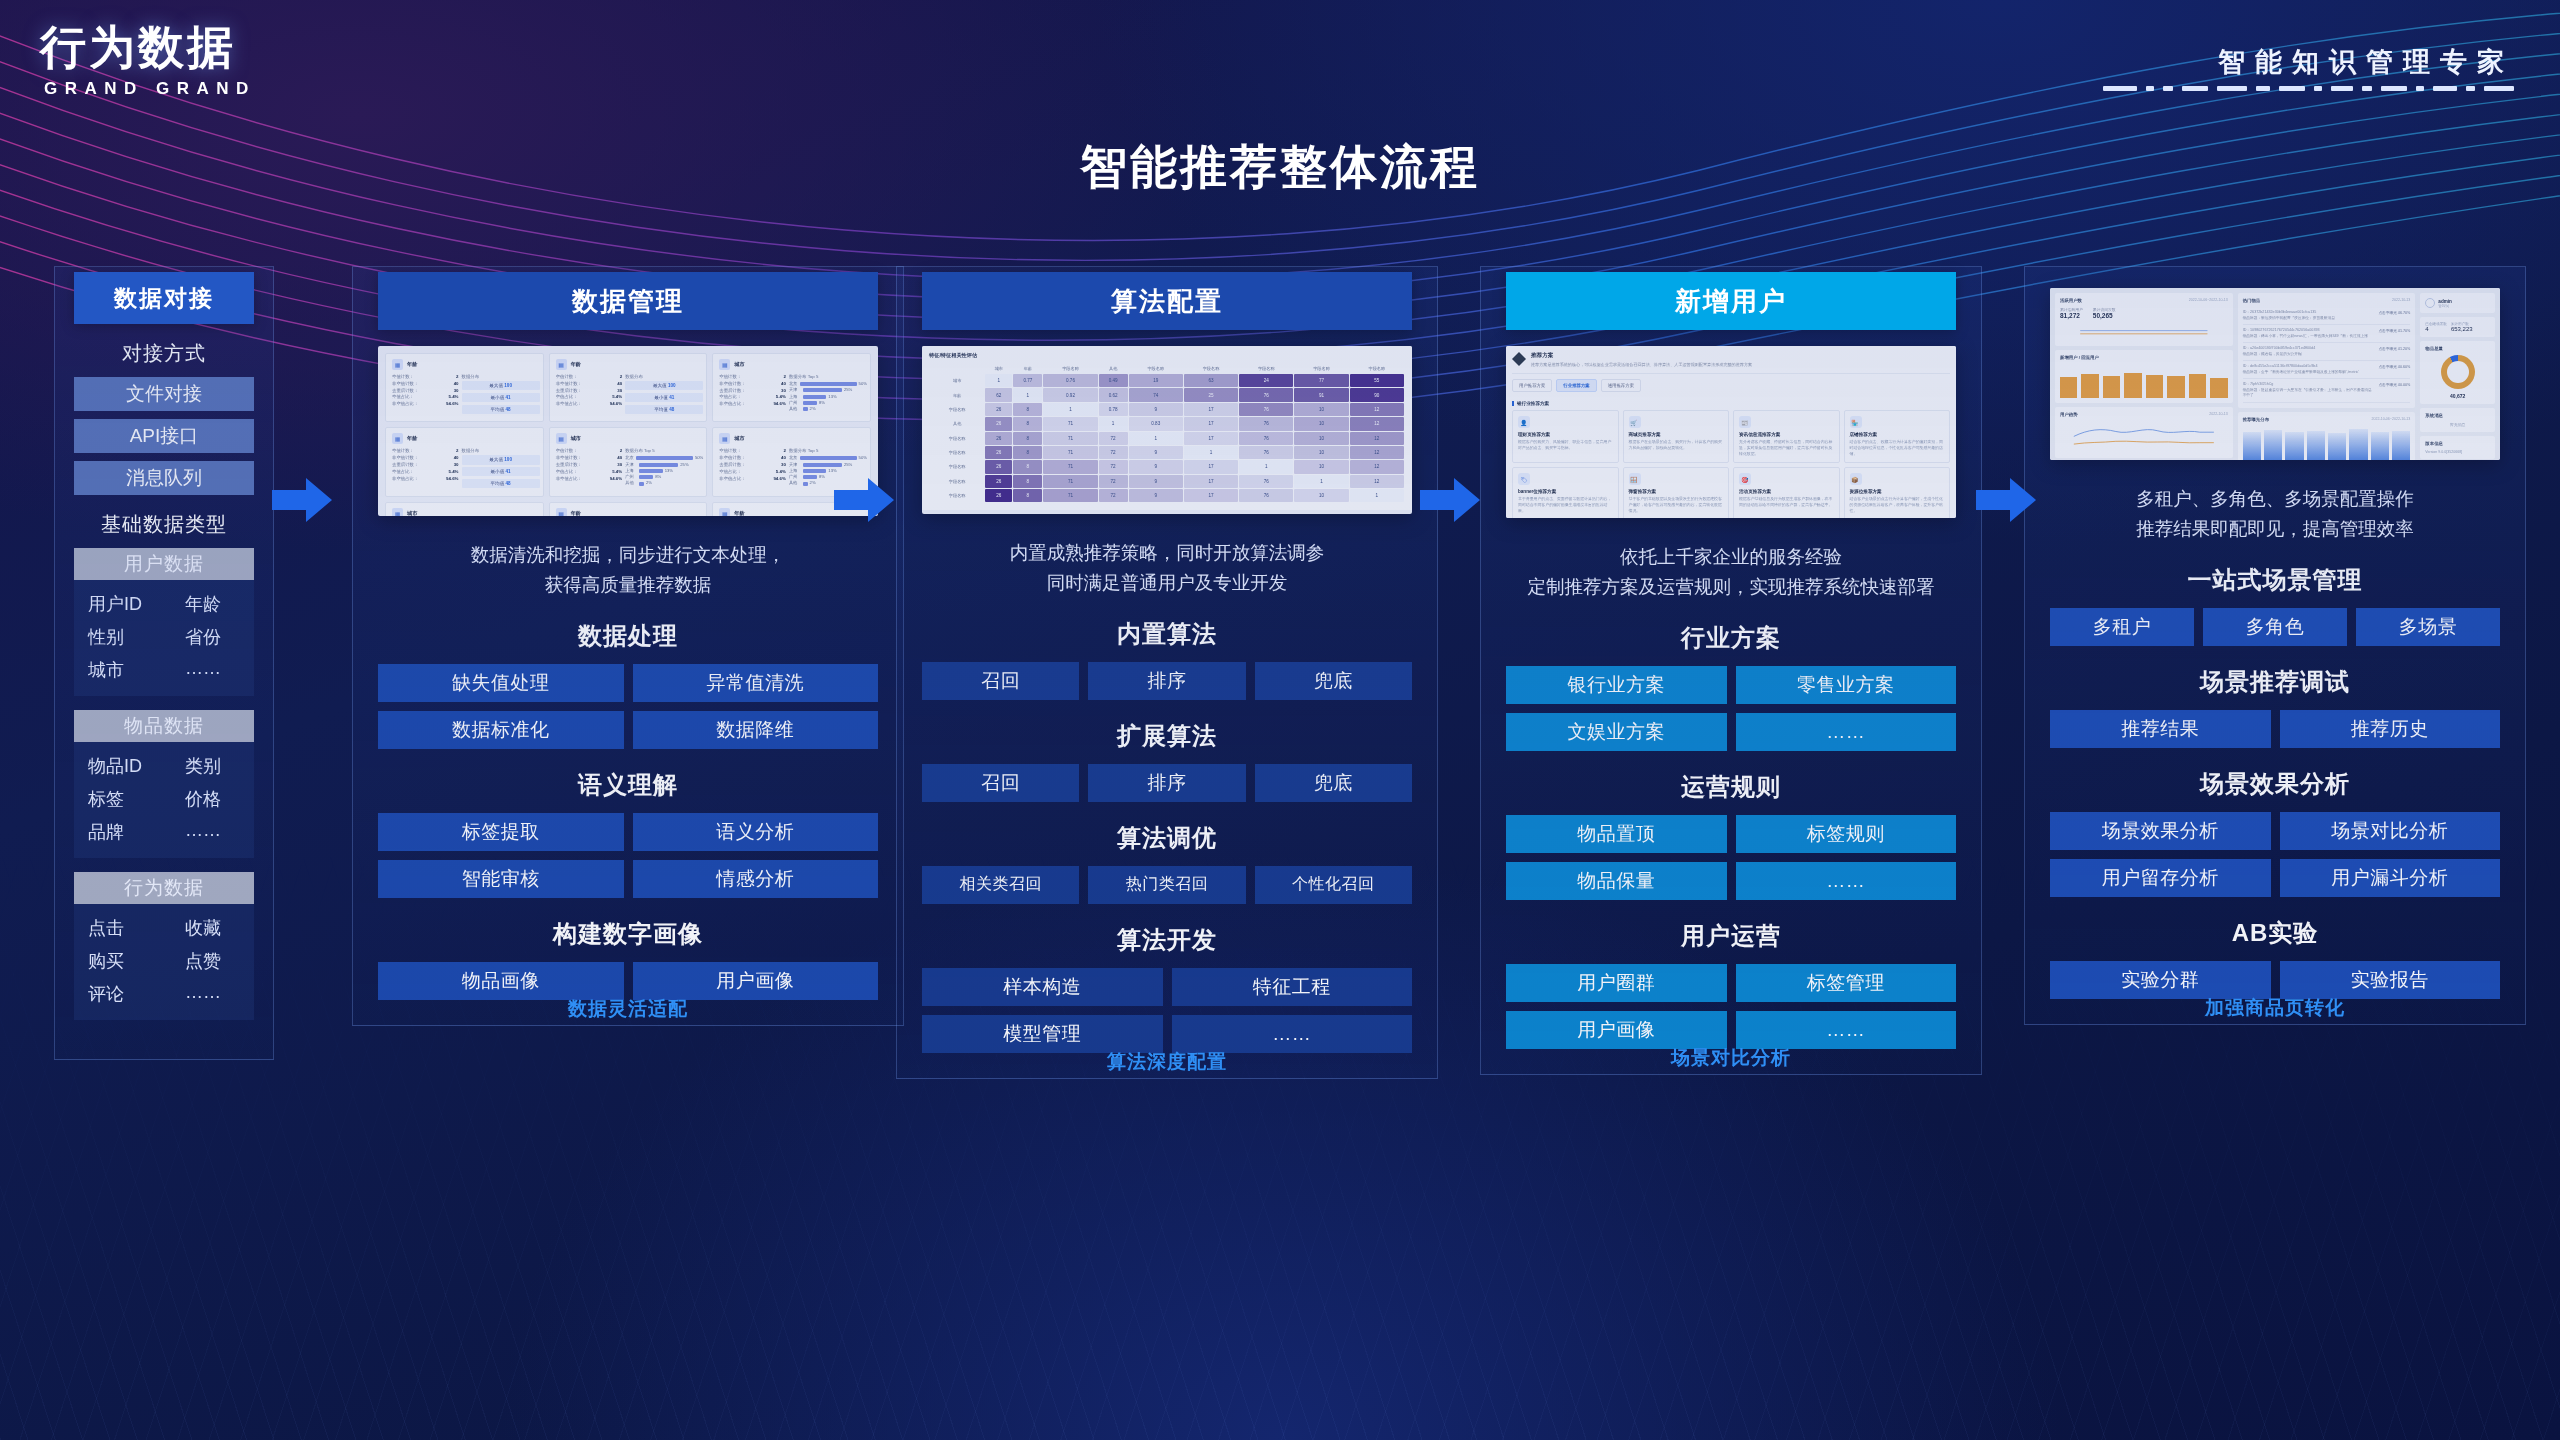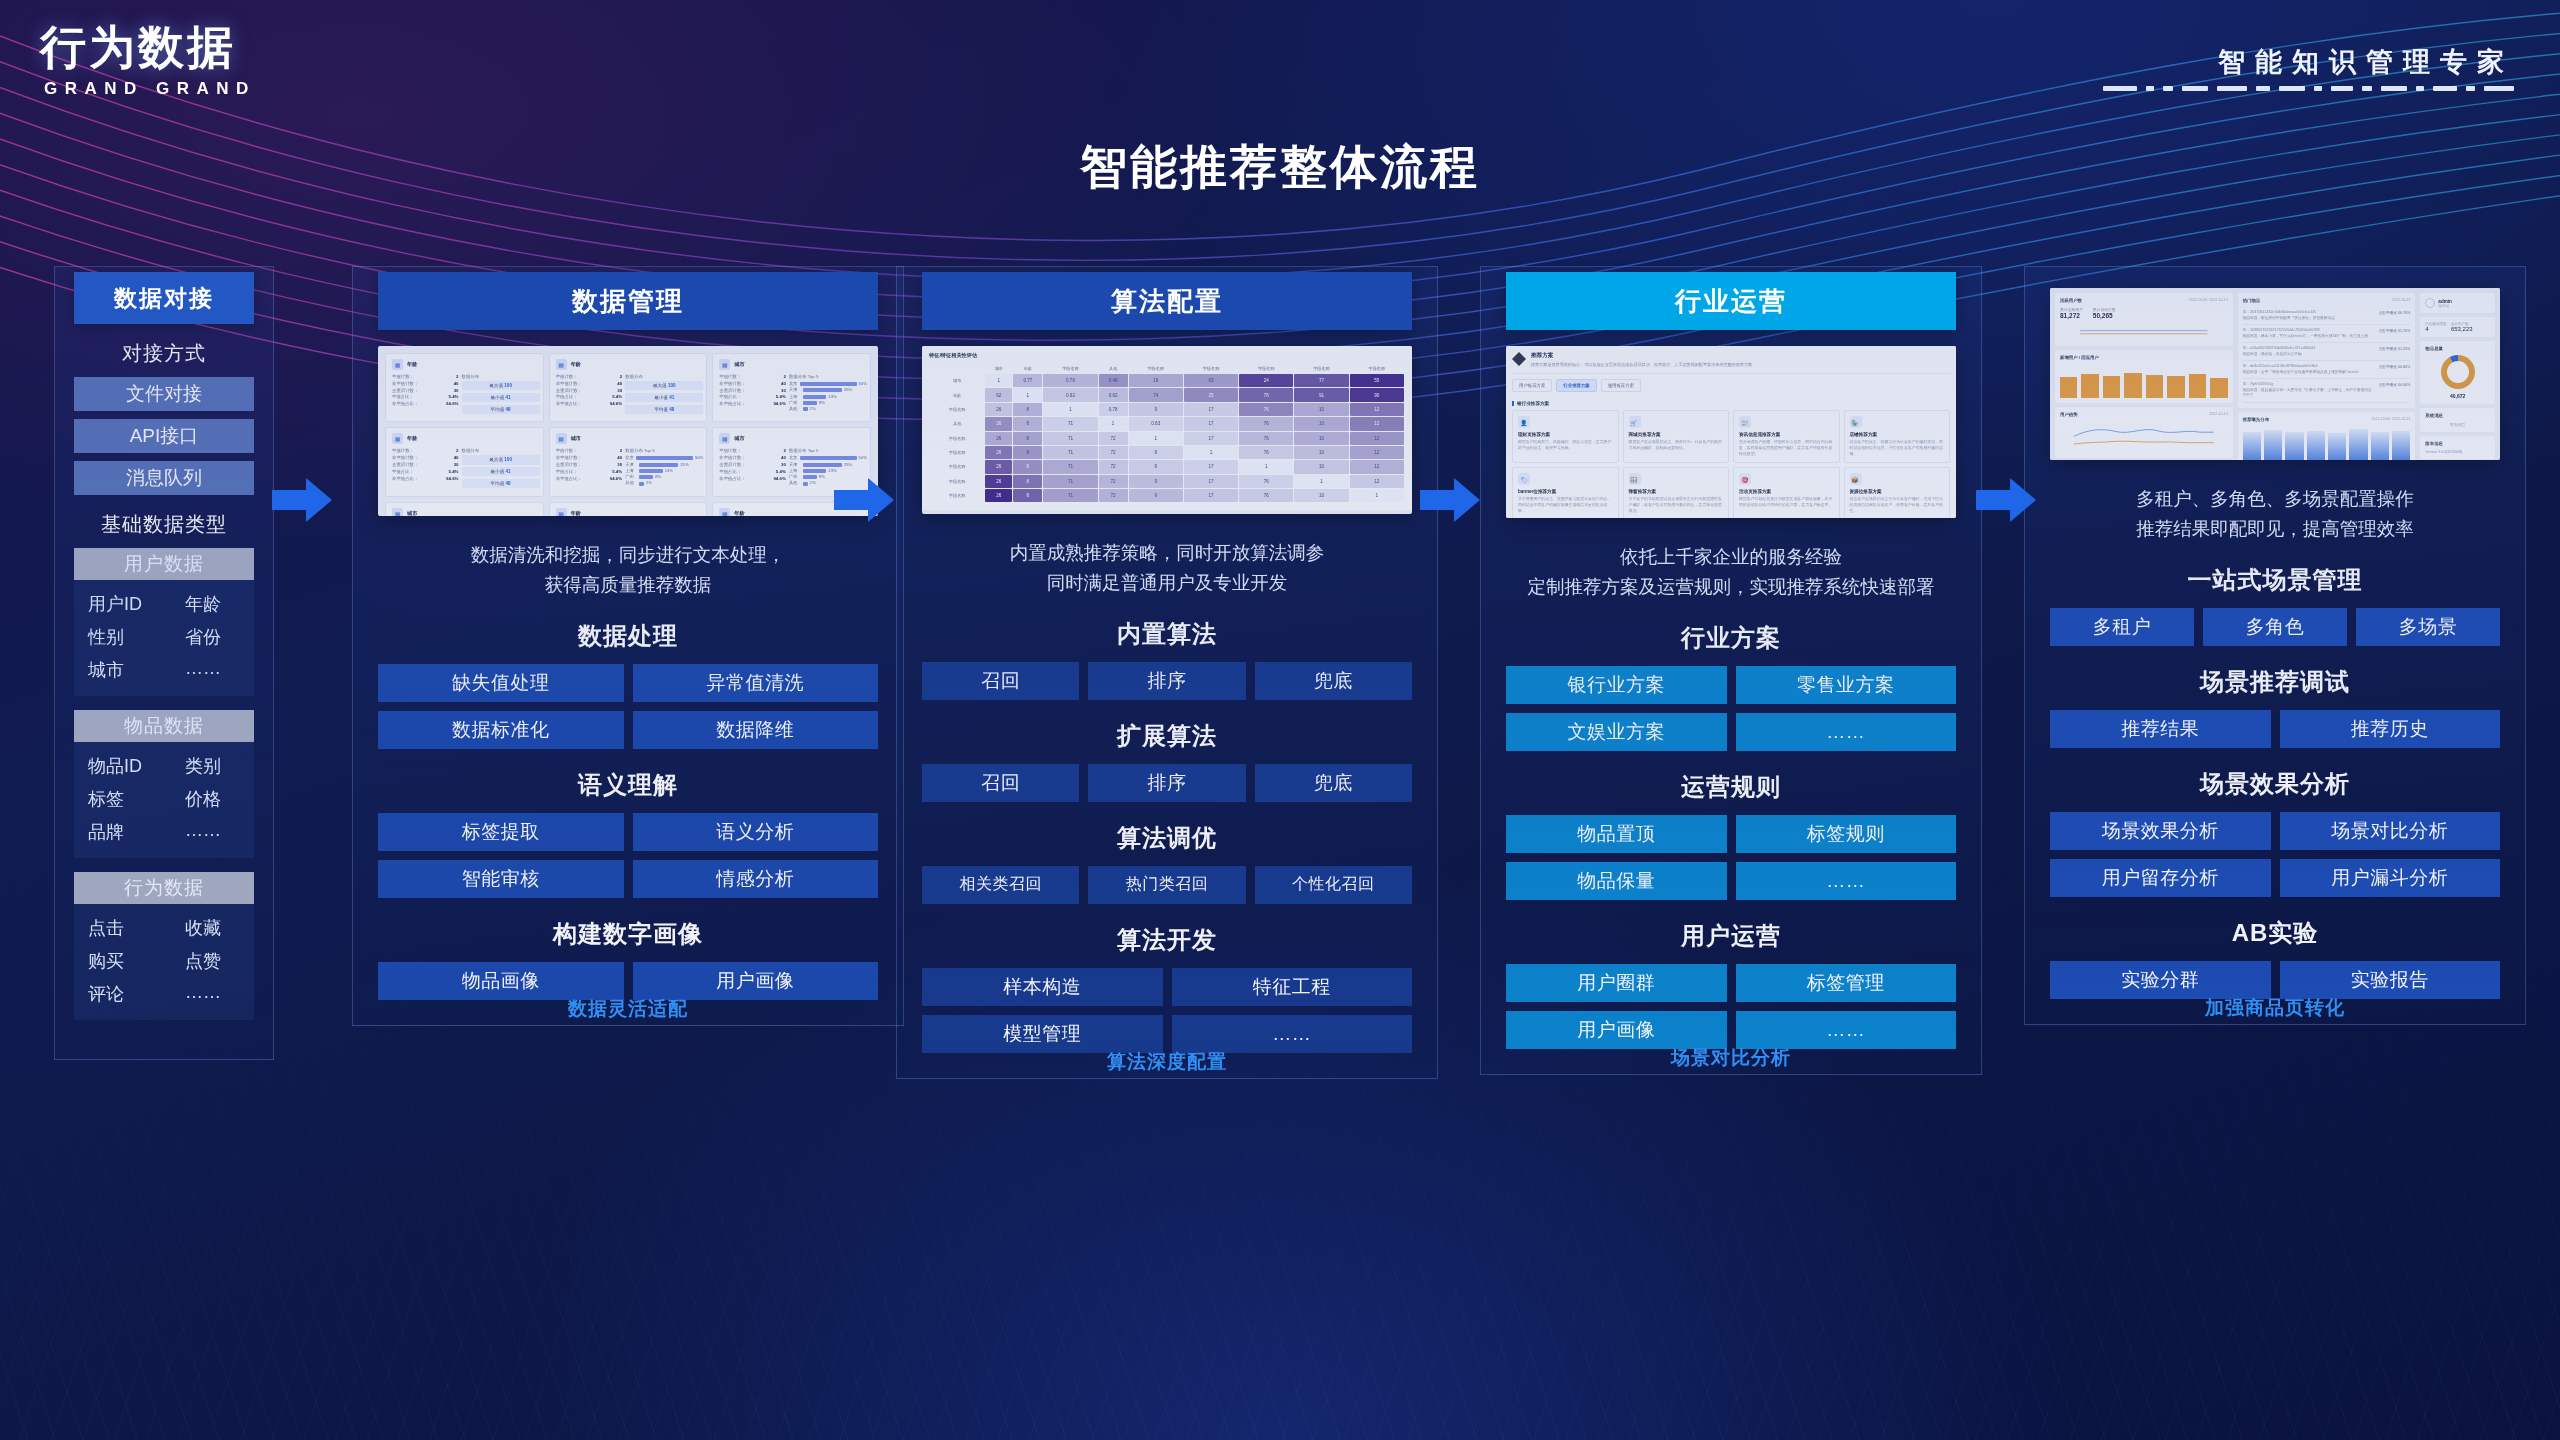--- a/index.html
+++ b/index.html
@@ -787,21 +787,21 @@
       <div class="btn navy">样本构造</div>
       <div class="btn navy">特征工程</div>
       <div class="btn navy">模型管理</div>
       <div class="btn navy">……</div>
     </div>
     <div class="foot-label">算法深度配置</div>
   </div>
 
   <div class="col c4">
     <div class="col-frame"></div>
-    <div class="col-head">行业运营</div>
+    <div class="col-head">新增用户</div>
     <div class="shot" style="height:172px">
       <div class="sol">
         <div class="sol-hd">
           <div class="sol-dia"></div>
           <div>
             <div class="sol-t">推荐方案</div>
             <div class="sol-s">推荐方案是推荐系统的核心，可以根据企业需求灵活组合召回算法、排序算法、人工运营规则配置算法形成完整的推荐方案</div>
           </div>
         </div>
         <div class="sol-tabs">

